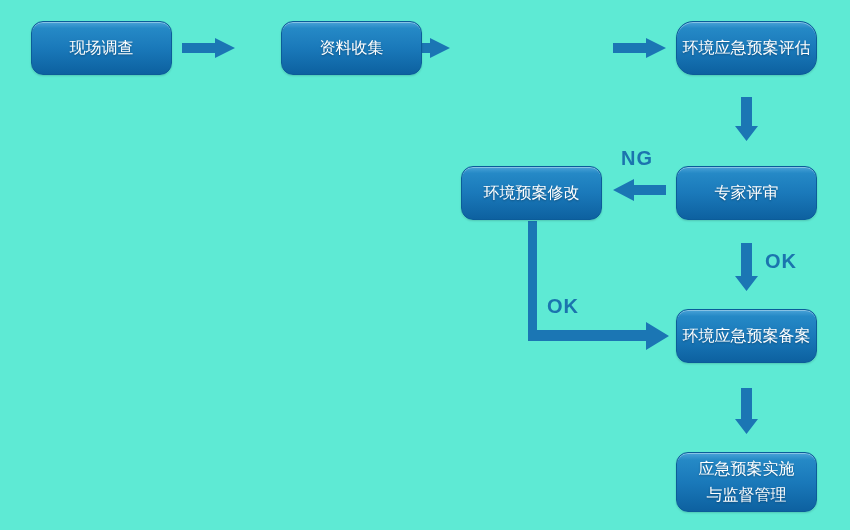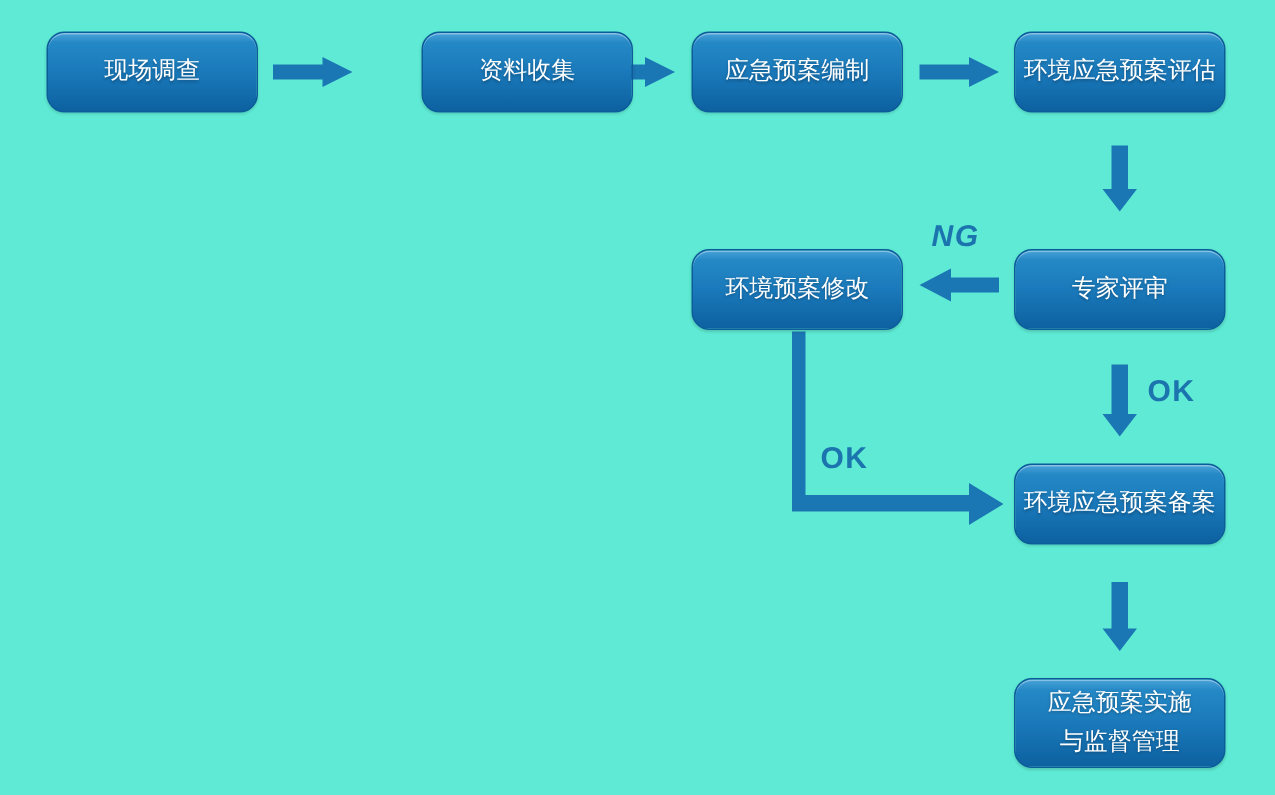--- a/index.html
+++ b/index.html
@@ -31,34 +31,34 @@
     display: flex;
     align-items: center;
     justify-content: center;
     text-align: center;
     white-space: nowrap;
     text-shadow: 0 1px 2px rgba(0,0,0,0.3);
   }
   #n1 { left: 31px;  top: 21px; }
   #n2 { left: 245px; top: 21px; margin-left: 36px; }
   #n3 { left: 461px; top: 21px; }
-  #n4 { left: 676px; top: 21px; }
+  #n4 { left: 676px; top: 21px; border-radius: 17px; }
   #n5 { left: 676px; top: 166px; }
   #n6 { left: 461px; top: 166px; }
   #n7 { left: 676px; top: 309px; }
   #n8 { left: 676px; top: 452px; height: 60px; white-space: pre-line; line-height: 26px; }
   .edge-label {
     position: absolute;
     color: #1b74ae;
     font-size: 20px;
     font-weight: bold;
     letter-spacing: 1px;
     line-height: 1;
   }
-  #lbl-ng  { left: 621px; top: 148px; font-style: italic; }
+  #lbl-ng  { left: 621px; top: 148px; }
   #lbl-ok1 { left: 765px; top: 251px; }
   #lbl-ok2 { left: 547px; top: 296px; }
 </style>
 </head>
 <body>
 
 <div class="canvas">
 
   <svg class="connectors" viewBox="0 0 850 530">
     <polygon points="182,43 215,43 215,38 235,48 215,58 215,53 182,53" fill="#1b76b4"></polygon>
@@ -66,21 +66,20 @@
     <polygon points="613,43 646,43 646,38 666,48 646,58 646,53 613,53" fill="#1b76b4"></polygon>
     <polygon points="741,97 752,97 752,126 758,126 746.5,141 735,126 741,126" fill="#1b76b4"></polygon>
     <polygon points="666,185 634,185 634,179 613,190 634,201 634,195 666,195" fill="#1b76b4"></polygon>
     <polygon points="741,243 752,243 752,276 758,276 746.5,291 735,276 741,276" fill="#1b76b4"></polygon>
     <path d="M528,221 L537,221 L537,330 L646,330 L646,322 L669,336 L646,350 L646,341 L528,341 Z" fill="#1b76b4"></path>
     <polygon points="741,388 752,388 752,419 758,419 746.5,434 735,419 741,419" fill="#1b76b4"></polygon>
   </svg>
 
   <div class="node" id="n1">现场调查</div>
   <div class="node" id="n2">资料收集</div>
-  <div class="node" id="n3">应急预案编制</div>
   <div class="node" id="n4">环境应急预案评估</div>
   <div class="node" id="n6">环境预案修改</div>
   <div class="node" id="n5">专家评审</div>
   <div class="node" id="n8">应急预案实施
 与监督管理</div>
   <div class="node" id="n7">环境应急预案备案</div>
 
   <div class="edge-label" id="lbl-ng">NG</div>
   <div class="edge-label" id="lbl-ok1">OK</div>
   <div class="edge-label" id="lbl-ok2">OK</div>

